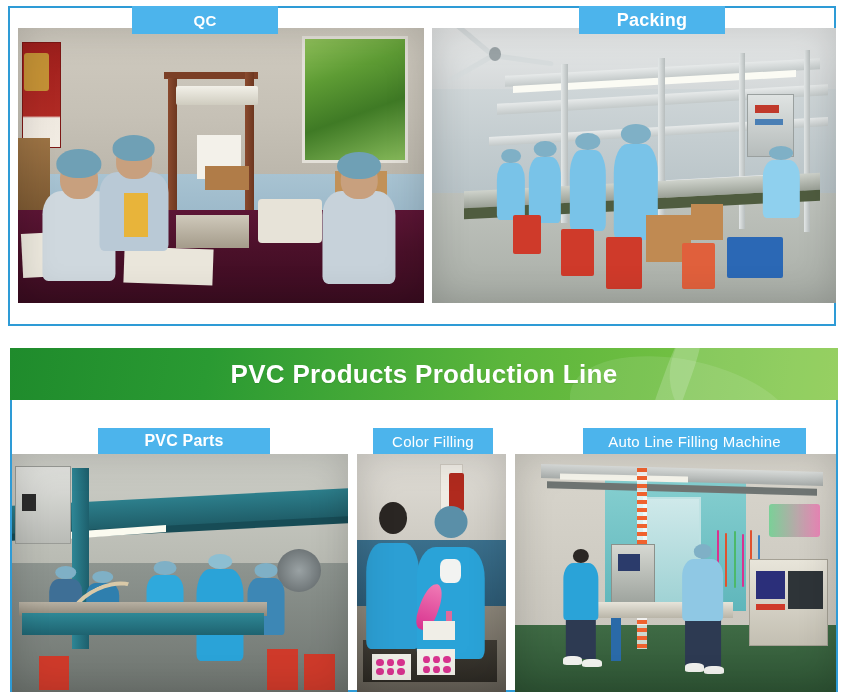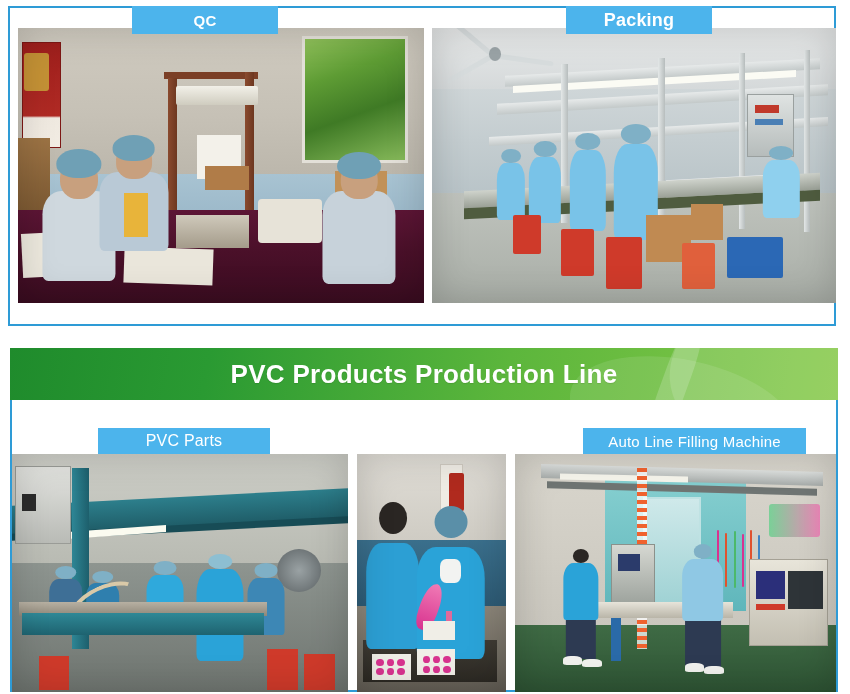--- a/index.html
+++ b/index.html
@@ -16,22 +16,22 @@
   .panel-bottom{left:10px;top:348px;width:828px;height:344px;}
 
   
   .tag{
     position:absolute;background:#4cb4ec;color:#ffffff;
     display:flex;align-items:center;justify-content:center;
     font-weight:bold;letter-spacing:.2px;white-space:nowrap;
     z-index:30;box-sizing:border-box;
   }
   .tag-qc{left:132px;top:6px;width:146px;height:28px;font-size:15px;}
-  .tag-packing{left:566px;top:6px;width:146px;height:28px;font-size:18px;}
-  .tag-pvcparts{left:98px;top:428px;width:172px;height:26px;font-size:16px;font-weight:normal;}
+  .tag-packing{left:579px;top:6px;width:146px;height:28px;font-size:18px;}
+  .tag-pvcparts{left:98px;top:428px;width:172px;height:26px;font-size:16px;font-weight:bold;}
   .tag-colorfilling{left:373px;top:428px;width:120px;height:26px;font-size:15px;font-weight:normal;}
   .tag-autocolor{left:583px;top:428px;width:223px;height:26px;font-size:15px;font-weight:normal;}
 
   
   .green-header{
     position:absolute;left:10px;top:348px;width:828px;height:52px;
     background:linear-gradient(100deg,#1f8b2c 0%,#2a9a32 24%,#5cb63c 60%,#86c949 100%);
     overflow:hidden;z-index:20;box-sizing:border-box;
   }
   .green-header .swoosh1{
@@ -474,17 +474,20 @@
       <div class="cap"></div>
     </div>
     <div class="shoe" style="left:53%;top:88%;width:6%;height:3.5%;"></div>
     <div class="shoe" style="left:59%;top:89%;width:6%;height:3.5%;"></div>
     <div class="vignette"></div>
   </div>
 
   <div class="tag tag-pvcparts">
     <span>PVC Parts</span>
   </div>
+  <div class="tag tag-colorfilling">
+    <span>Color Filling</span>
+  </div>
   <div class="tag tag-autocolor">
     <span>Auto Line Filling Machine</span>
   </div>
 
 </div>
 
 </body></html>

